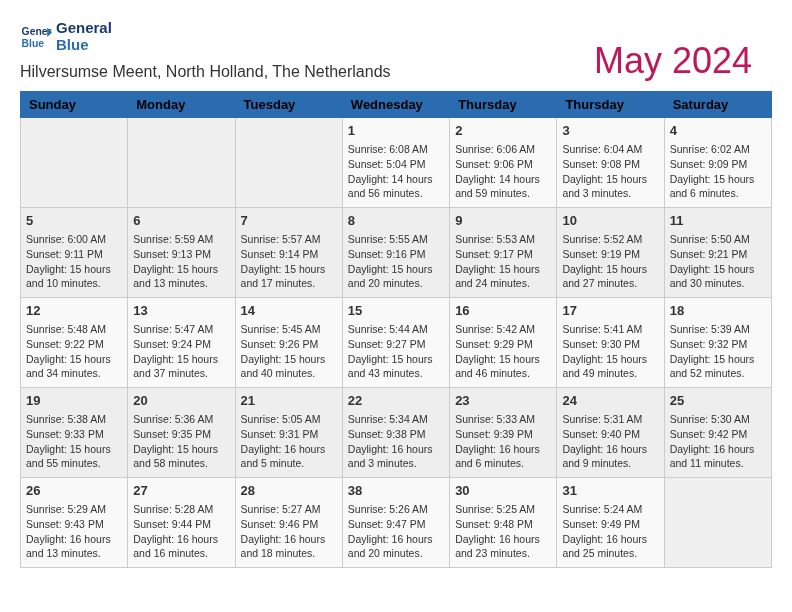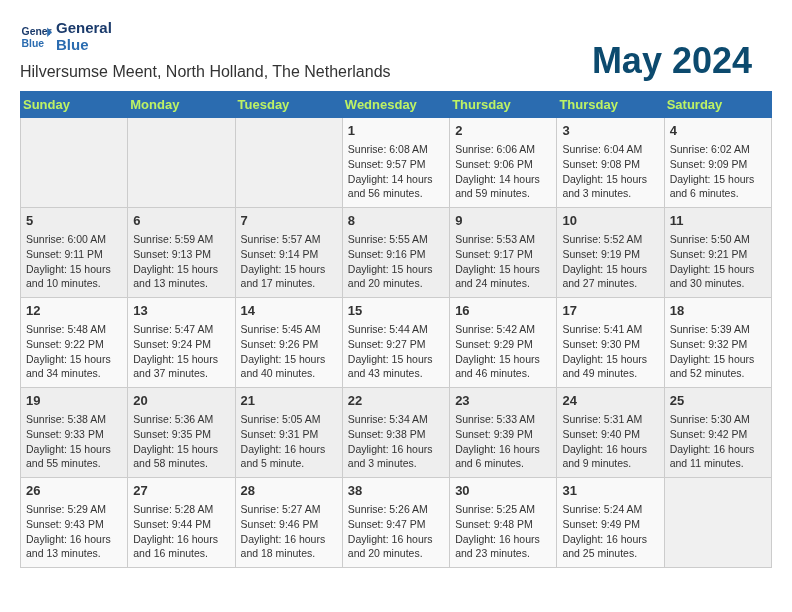--- a/index.html
+++ b/index.html
@@ -21,43 +21,43 @@
       margin-right: 4px;
     }
     .title-section {
       text-align: right;
       position: absolute;
       top: 20px;
       right: 20px;
     }
     .month-title {
       font-size: 36px;
-      font-weight: bold;
-      color: #0c4a6e;
+      font-weight: normal;
+      color: #be185d;
     }
     .location-title {
       font-size: 16px;
       color: #333;
       text-align: left;
       margin-bottom: 10px;
     }
     .top-section {
       position: relative;
       margin-bottom: 8px;
     }
     table {
       width: 100%;
       border-collapse: collapse;
       font-size: 11px;
     }
     thead tr th {
       background-color: #2b6cb0;
-      color: #bef264;
+      color: #000000;
       text-align: left;
-      padding: 5px 2px;
+      padding: 5px 8px;
       font-size: 13px;
       font-weight: bold;
       border: 1px solid #2b6cb0;
     }
     tbody tr td {
       border: 1px solid #ccc;
       padding: 4px 5px;
       vertical-align: top;
       min-height: 80px;
       height: 90px;
@@ -117,21 +117,21 @@
       </tr>
   </thead>
   <tbody id="calendar-body">
   <tr>
         <td class="empty-cell"></td>
         <td class="empty-cell"></td>
         <td class="empty-cell"></td>
         <td>
           <span class="day-num">1</span>
           <div>Sunrise: 6:08 AM</div>
-          <div>Sunset: 9:57 PM</div>
+          <div>Sunset: 5:04 PM</div>
           <div>Daylight: 14 hours</div>
           <div>and 56 minutes.</div>
         </td>
         <td>
           <span class="day-num">2</span>
           <div>Sunrise: 6:06 AM</div>
           <div>Sunset: 9:06 PM</div>
           <div>Daylight: 14 hours</div>
           <div>and 59 minutes.</div>
         </td>

